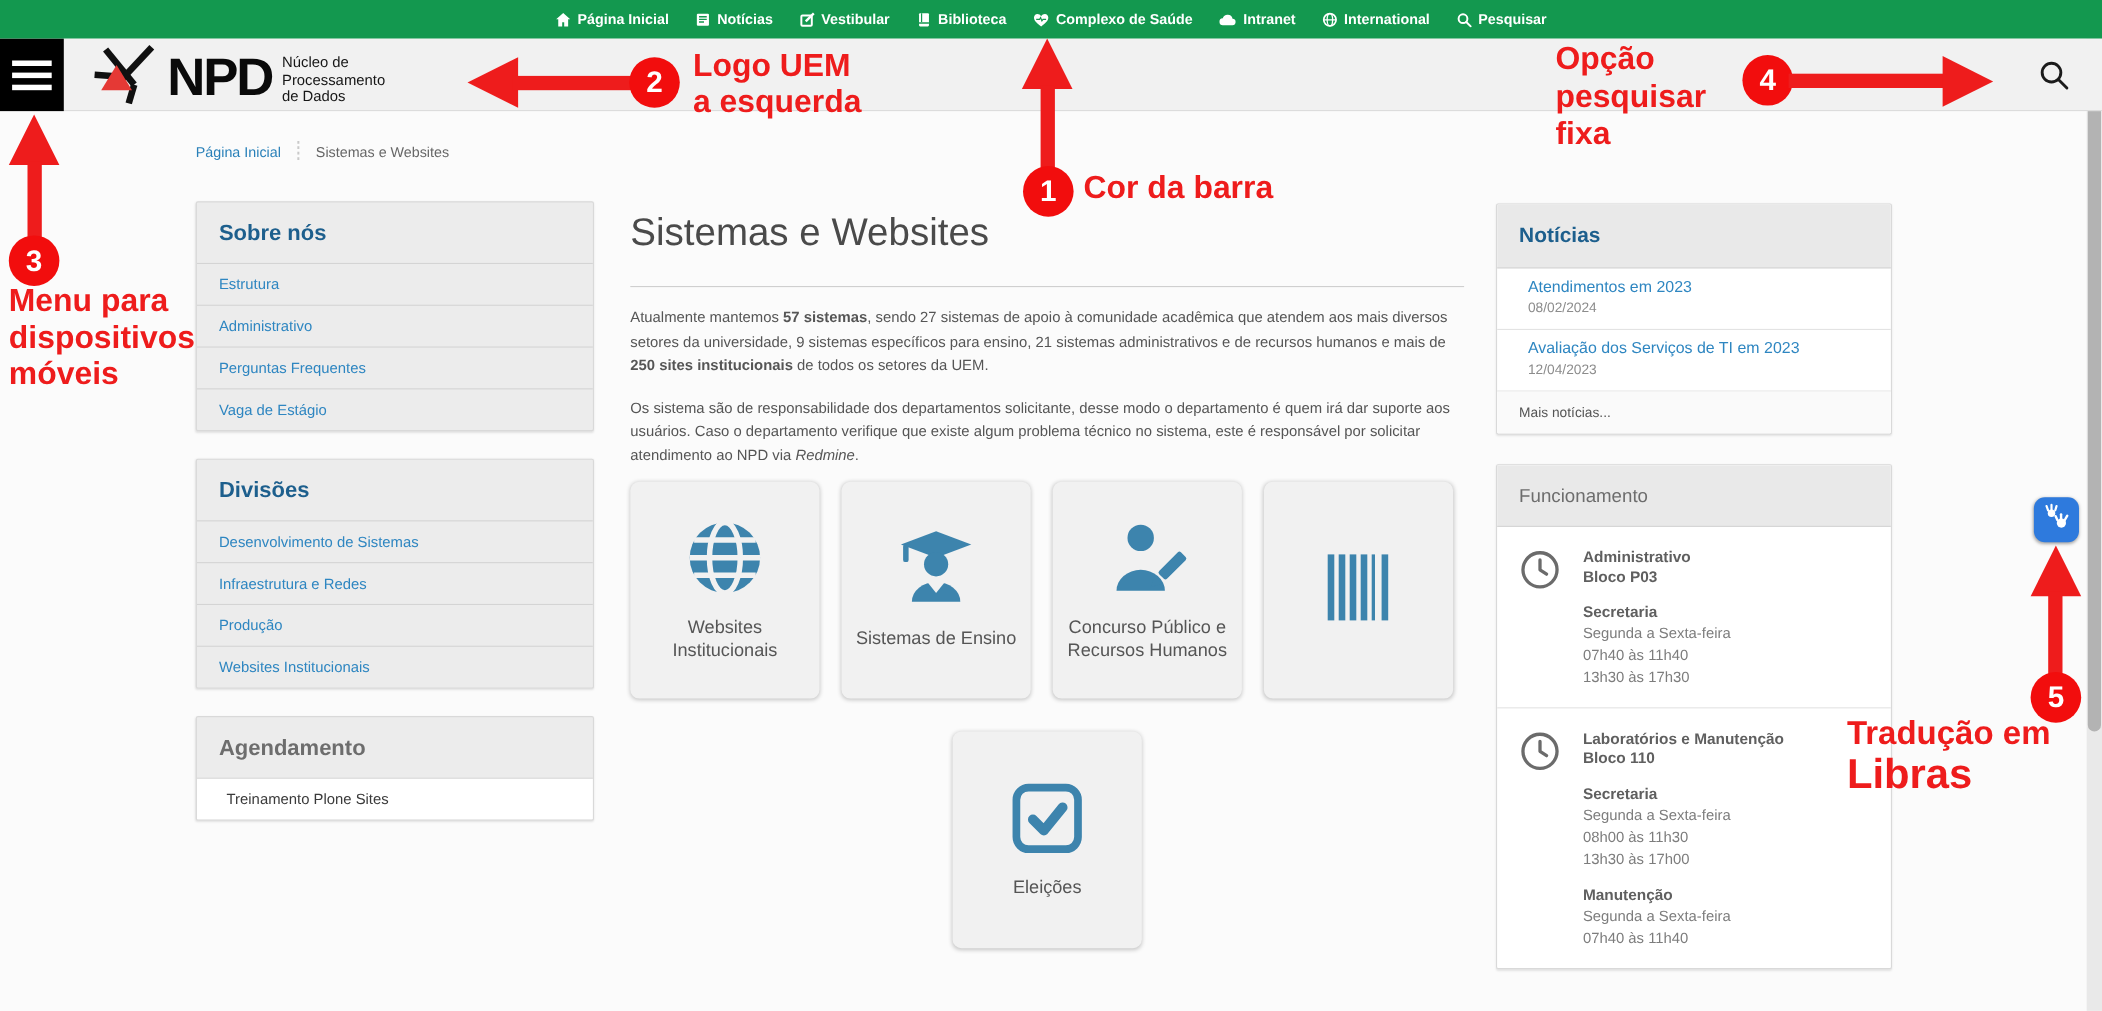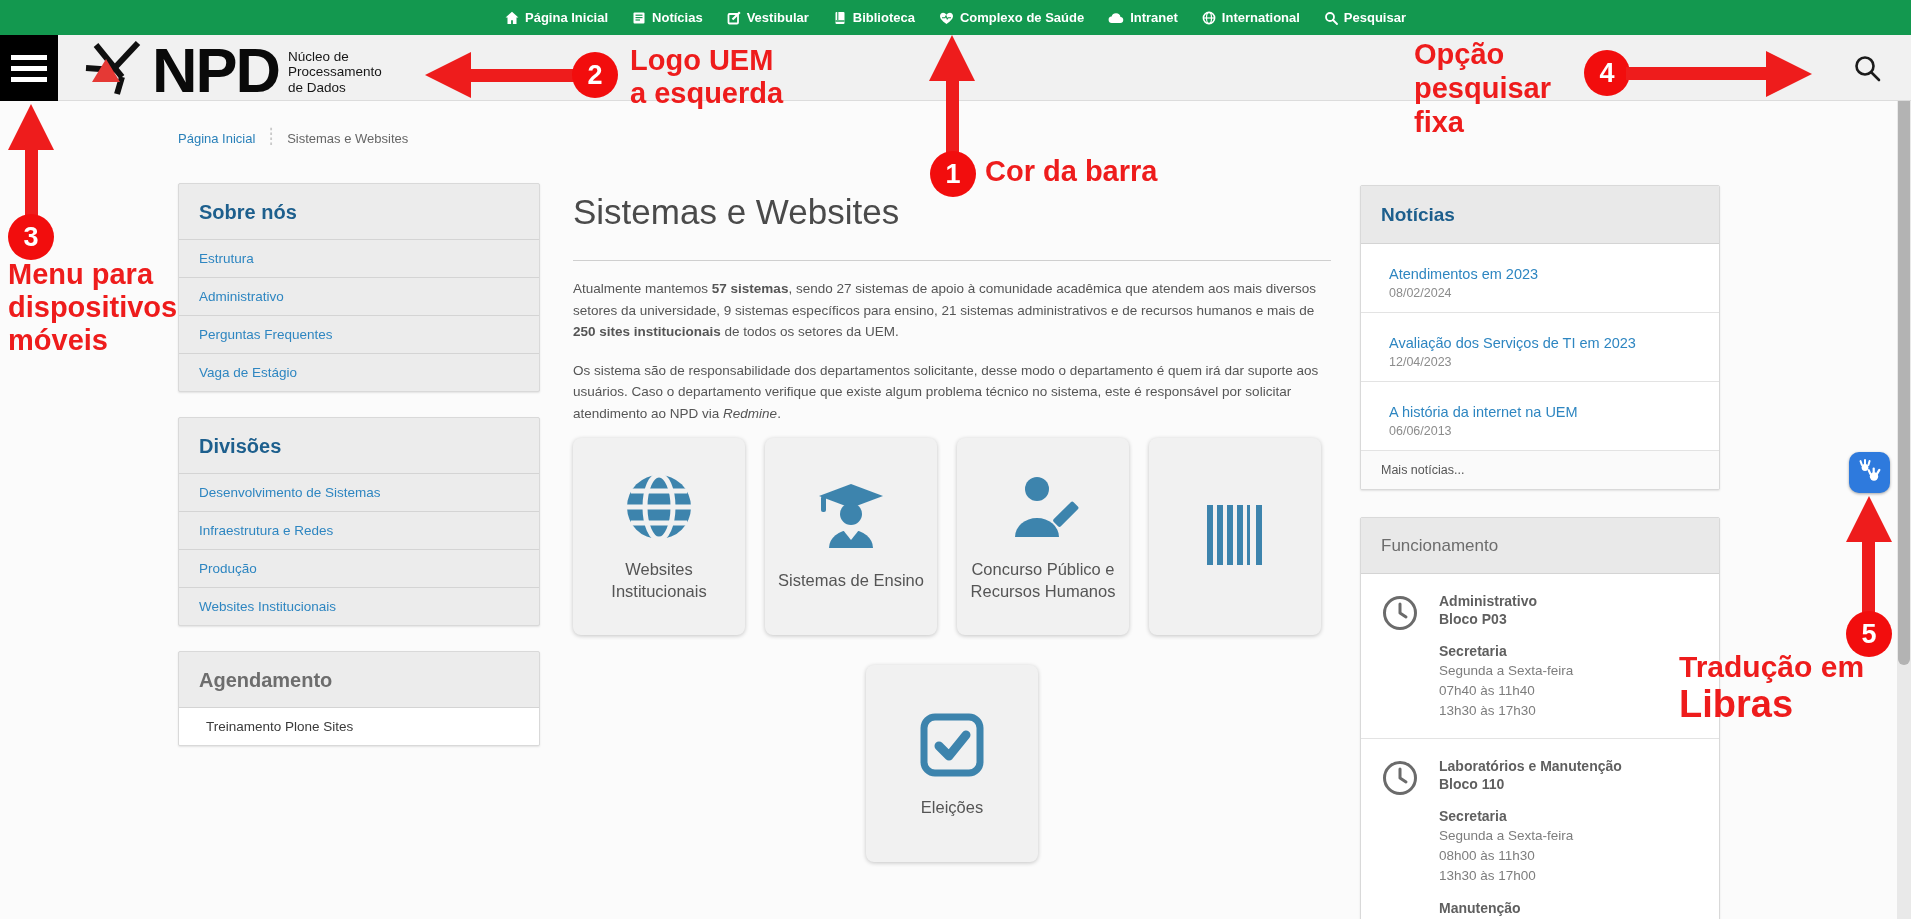--- a/index.html
+++ b/index.html
@@ -22,21 +22,21 @@
   .header {
     position:absolute; top:35px; left:0; width:1911px; height:66px;
     background:#f1f1f1; border-bottom:1px solid #dcdcdc; z-index:4;
   }
   .hamburger {
     position:absolute; left:0; top:0; width:58px; height:66px; background:#000;
     display:flex; flex-direction:column; justify-content:center; align-items:center; gap:6px; cursor:pointer;
   }
   .hamburger .bar { width:36px; height:5px; background:#fff; }
   .logo-area { position:absolute; left:84px; top:6px; display:flex; align-items:center; cursor:pointer; }
-  .logo-npd { font-size:63px; font-weight:800; color:#0a0a0a; letter-spacing:-2px; line-height:54px; margin-left:4px; }
+  .logo-npd { font-size:48px; font-weight:800; color:#0a0a0a; letter-spacing:-2px; line-height:54px; margin-left:4px; }
   .logo-sub { font-size:13.5px; color:#161616; line-height:15.5px; margin-left:9px; margin-top:4px; }
   .search-top { position:absolute; right:28px; top:17px; cursor:pointer; }
 
   
   .breadcrumb { position:absolute; left:178px; top:128px; display:flex; align-items:center; gap:14px; font-size:13px; }
   .crumb-home { color:#2980b9; cursor:pointer; }
   .crumb-sep { color:#c9c9c9; font-size:17px; font-weight:400; transform:scaleY(1.4); }
   .crumb-current { color:#666; }
 
   
@@ -63,21 +63,21 @@
     align-items:center; justify-content:center; gap:12px; cursor:pointer;
   }
   .card-label { font-size:16.5px; color:#555; text-align:center; line-height:1.28; padding:0 8px; }
   .card-single { margin:30px 0 0 293px;justify-content:center; }
 
   
   .rightbar { position:absolute; left:1360px; top:185px; width:360px; }
   .r-card { background:#fff; border:1px solid #d9d9d9; border-radius:2px; box-shadow:0 1px 2px rgba(0,0,0,0.10); overflow:hidden; }
   .r-header { background:#e9e9e9; padding:18px 20px 17px; font-size:19px; font-weight:700; color:#1d5f8d; border-bottom:1px solid #d4d4d4; }
   .r-header.gray { color:#6d6d6d; font-size:17px; font-weight:400; }
-  .news-item { padding:22px 20px 12px 28px; border-bottom:1px solid #e3e3e3; cursor:pointer; }
+  .news-item { padding:9px 20px 12px 28px; border-bottom:1px solid #e3e3e3; cursor:pointer; }
   .news-title { font-size:14.5px; color:#2e86c1; }
   .news-date { font-size:12.5px; color:#8c8c8c; margin-top:4px; }
   .news-more { padding:12px 20px; font-size:12.5px; color:#555; background:#fafafa; cursor:pointer; }
   .hours-card { margin-top:27px; }
   .hours-block { display:flex; padding:18px 20px; }
   .hours-block + .hours-block { border-top:1px solid #e3e3e3; }
   .clock { flex:0 0 38px; margin-right:20px; margin-top:2px; }
   .hours-name, .hours-loc, .hours-sec-label { font-size:14px; font-weight:700; color:#5f5f5f; line-height:18px; }
   .hours-sec-label { margin-top:14px; }
   .hours-line { font-size:13.5px; color:#7d7d7d; line-height:18px; margin-top:2px; }
@@ -328,24 +328,20 @@
   <div class="r-card">
     <div class="r-header">Notícias</div>
     <div class="news-item">
       <div class="news-title">Atendimentos em 2023</div>
       <div class="news-date">08/02/2024</div>
     </div>
     <div class="news-item">
       <div class="news-title">Avaliação dos Serviços de TI em 2023</div>
       <div class="news-date">12/04/2023</div>
     </div>
-    <div class="news-item">
-      <div class="news-title">A história da internet na UEM</div>
-      <div class="news-date">06/06/2013</div>
-    </div>
     <div class="news-more">Mais notícias...</div>
   </div>
 
   <div class="r-card hours-card">
     <div class="r-header gray">Funcionamento</div>
     <div class="hours-block">
       <span class="clock">
         <svg width="38" height="38" viewBox="0 0 38 38">
           <circle cx="19" cy="19" r="15.5" fill="none" stroke="#6b6b6b" stroke-width="3"></circle>
           <polyline points="19,10 19,19 25,23" fill="none" stroke="#6b6b6b" stroke-width="3" stroke-linecap="round" stroke-linejoin="round"></polyline>

